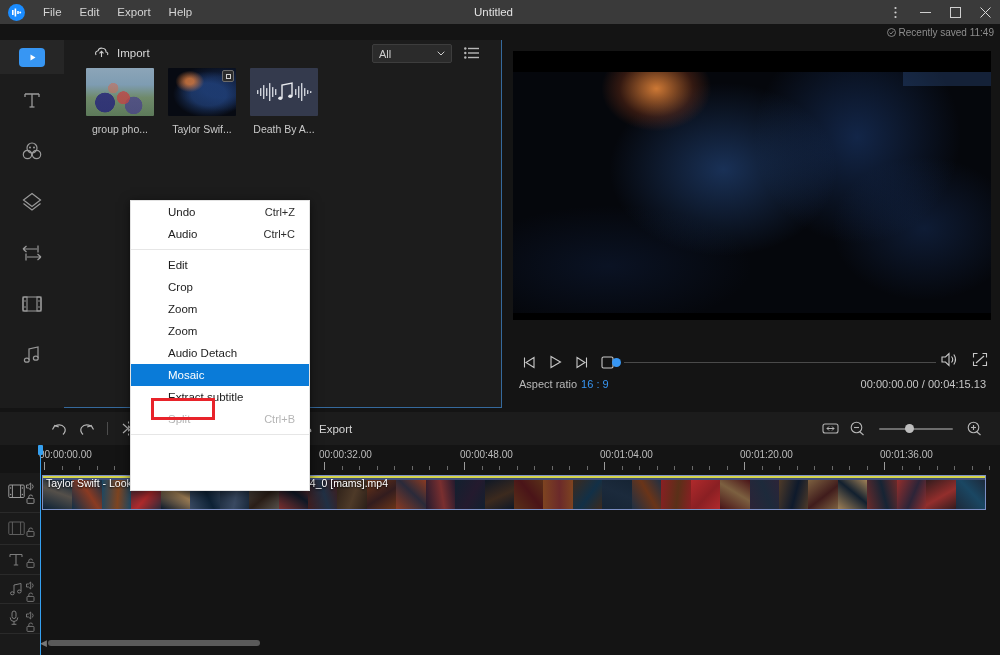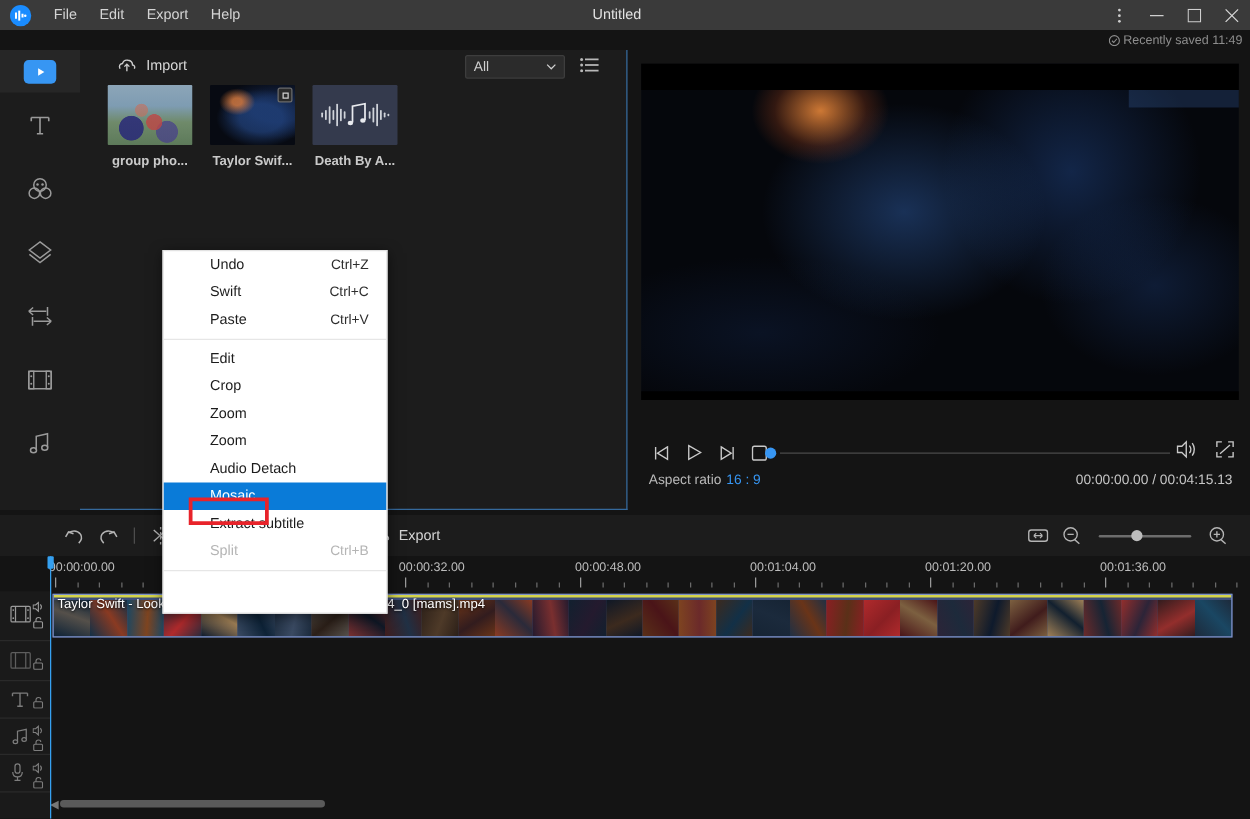--- a/index.html
+++ b/index.html
@@ -87,21 +87,21 @@
   .list-toggle { position: absolute; left: 400px; top: 5px; color: #b8b8b8; }
   .media-grid {
     position: absolute; left: 22px; top: 28px; display: flex; gap: 14px;
   }
   .media-item { width: 68px; }
   .thumb {
     width: 68px; height: 48px; border-radius: 1px; position: relative; overflow: hidden;
   }
   .thumb-label {
     margin-top: 7px; color: #cacaca; font-size: 10.5px; text-align: center;
-    white-space: nowrap; overflow: hidden; font-weight: bold;
+    white-space: nowrap; overflow: hidden;
   }
   .thumb-badge {
     position: absolute; right: 2px; top: 2px; width: 12px; height: 12px;
     background: #2b2b2b; border: 1px solid #6b6b6b; border-radius: 2px;
     display: flex; align-items: center; justify-content: center;
   }
   .thumb-badge i { width: 5px; height: 5px; border: 1px solid #cfcfcf; display:block; }
   .th-photo {
     background:
       radial-gradient(circle at 28% 72%, rgba(40,40,120,.85) 0 16%, transparent 17%),
@@ -768,26 +768,22 @@
     <div class="hscroll-larrow">◀</div>
     <div class="hscroll"></div>
   </div>
 
   <div class="ctxmenu" id="ctxmenu">
       <div class="row">
         <span class="lbl">Undo</span>
         <span class="acc">Ctrl+Z</span>
       </div>
       <div class="row">
-        <span class="lbl">Swift</span>
+        <span class="lbl">Audio</span>
         <span class="acc">Ctrl+C</span>
-      </div>
-      <div class="row">
-        <span class="lbl">Paste</span>
-        <span class="acc">Ctrl+V</span>
       </div>
       <div class="sep"></div>
       <div class="row">
         <span class="lbl">Edit</span>
       </div>
       <div class="row">
         <span class="lbl">Crop</span>
       </div>
       <div class="row">
         <span class="lbl">Zoom</span>

